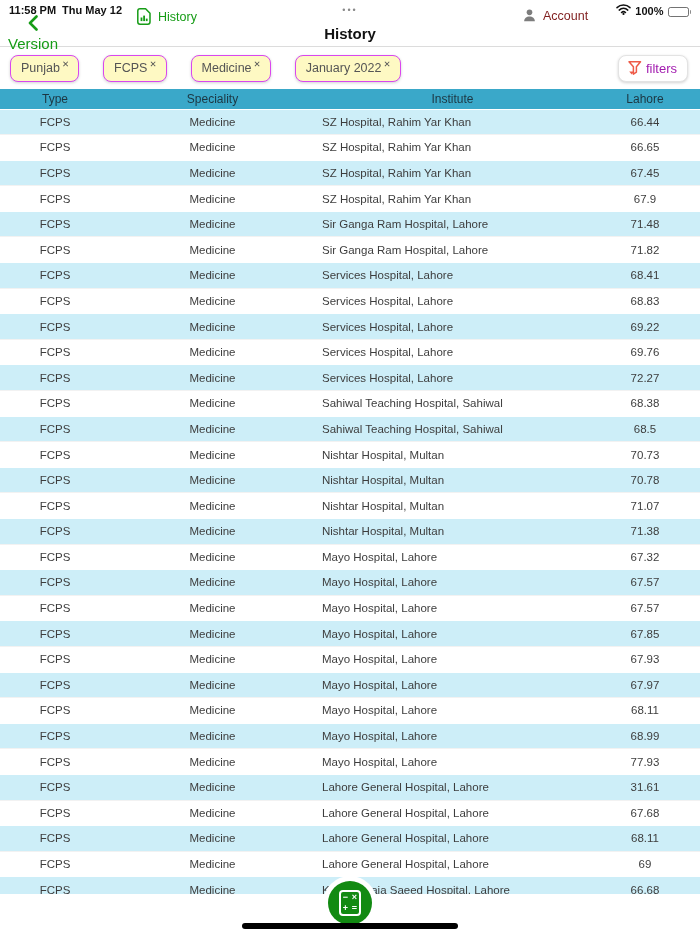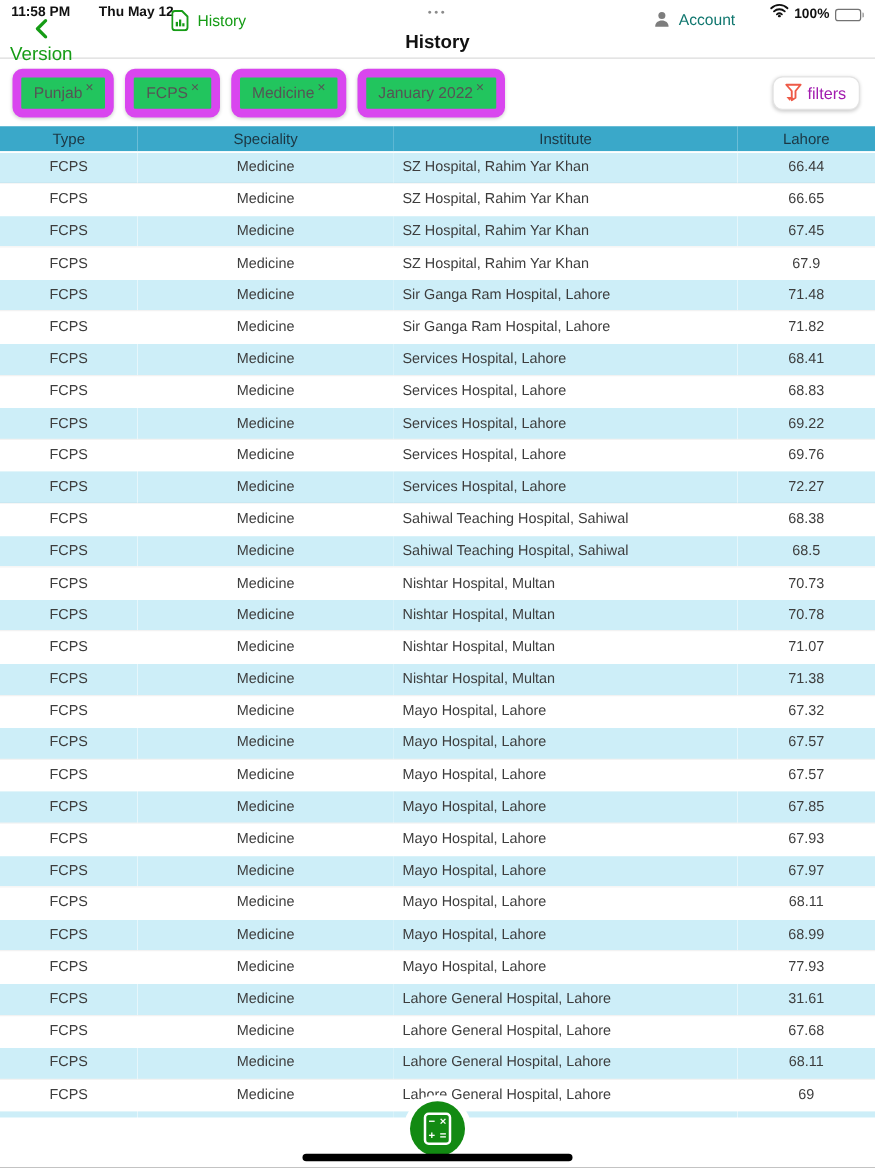--- a/index.html
+++ b/index.html
@@ -7,36 +7,36 @@
   body { font-family:"Liberation Sans", sans-serif; }
   #screen {
     position:relative; width:700px; height:934px; background:#fff;
     margin:0 auto; overflow:hidden;
   }
   
   .status-bar {
     height:20px; display:flex; align-items:center; padding:0 9px;
     font-size:11px; font-weight:700; color:#111;
   }
-  .status-left { display:flex; gap:23px; }
+  .status-left { display:flex; gap:6px; }
   .status-center { position:absolute; left:0; right:0; text-align:center; color:#8a8a8a; font-size:9px; letter-spacing:2px; font-weight:400; pointer-events:none; }
   .status-right { margin-left:auto; display:flex; align-items:flex-end; gap:4px; }
   .battery-body { width:21px; height:10px; border:1px solid rgba(0,0,0,.55); border-radius:2.5px; padding:1px; }
   .battery-fill { width:100%; height:100%; background:#111; border-radius:1px; }
   .battery-tip { width:1.5px; height:4px; background:rgba(0,0,0,.45); border-radius:0 1px 1px 0; margin-left:1px; }
   
   .nav-bar { position:relative; height:27px; border-bottom:1px solid #dcdcdc; display:flex; align-items:center; }
   .back-button { display:flex; align-items:center; gap:4px; padding:0 8px; color:#169c16; font-size:15px; cursor:pointer;flex-direction:column; }
   .nav-title { position:absolute; left:0; right:0; text-align:center; font-size:15px; font-weight:700; color:#111; pointer-events:none; }
   
   .chips-row { display:flex; align-items:center; padding:8px 10px 7px 10px; }
   .chip {
-    display:inline-flex; align-items:flex-start; background:#22c55e; border:7px solid #d946ef;
+    display:inline-flex; align-items:flex-start; background:#fef9c3; border:1px solid #d946ef;
     border-radius:8px; box-shadow:0 1px 3px rgba(0,0,0,.18);
-    padding:5px 9px 6px 10px; margin-right:9px; font-size:12.5px; color:#555; cursor:pointer;
+    padding:5px 9px 6px 10px; margin-right:24px; font-size:12.5px; color:#555; cursor:pointer;
   }
   .chip-close { font-size:8.5px; margin-left:2px; margin-top:-2px; color:#555; }
   .filters-button {
     margin-left:auto; margin-right:2px; display:inline-flex; align-items:center; gap:3px;
     background:#fff; border:1px solid #e3e3e3; border-radius:8px;
     box-shadow:0 1px 3px rgba(0,0,0,.18); padding:4px 10px 5px 8px;
     font-size:13px; color:#a21caf; cursor:pointer;
   }
   
   table { width:700px; border-collapse:collapse; table-layout:fixed; }
@@ -52,21 +52,21 @@
   tbody tr:nth-child(odd) { background:#cdeef8; border-top:1px solid rgba(255,255,255,.9); }
   td.col-institute, { text-align:left; }
   tbody td:nth-child(3) { text-align:left; padding-left:7px; }
   
   .tab-bar {
     position:absolute; left:0; right:0; bottom:0; height:40px; background:#fff;
     display:flex; align-items:center;
   }
   .tab-item { display:flex; align-items:center; gap:6px; cursor:pointer; }
   .tab-history { position:absolute; left:137px; top:8px; color:#169c16; font-size:12.5px; }
-  .tab-account { position:absolute; left:522px; top:8px; color:#0f766e; font-size:12.5px; }
+  .tab-account { position:absolute; left:522px; top:8px; color:#7f1d1d; font-size:12.5px; }
   .center-ring {
     position:absolute; left:323px; top:876px; width:54px; height:54px;
     background:#fff; border-radius:50%; display:flex; align-items:center; justify-content:center;
     cursor:pointer;
   }
   .center-button {
     width:44px; height:44px; border-radius:50%; background:#128a12;
     display:flex; align-items:center; justify-content:center;
   }
   .calc-glyph {

